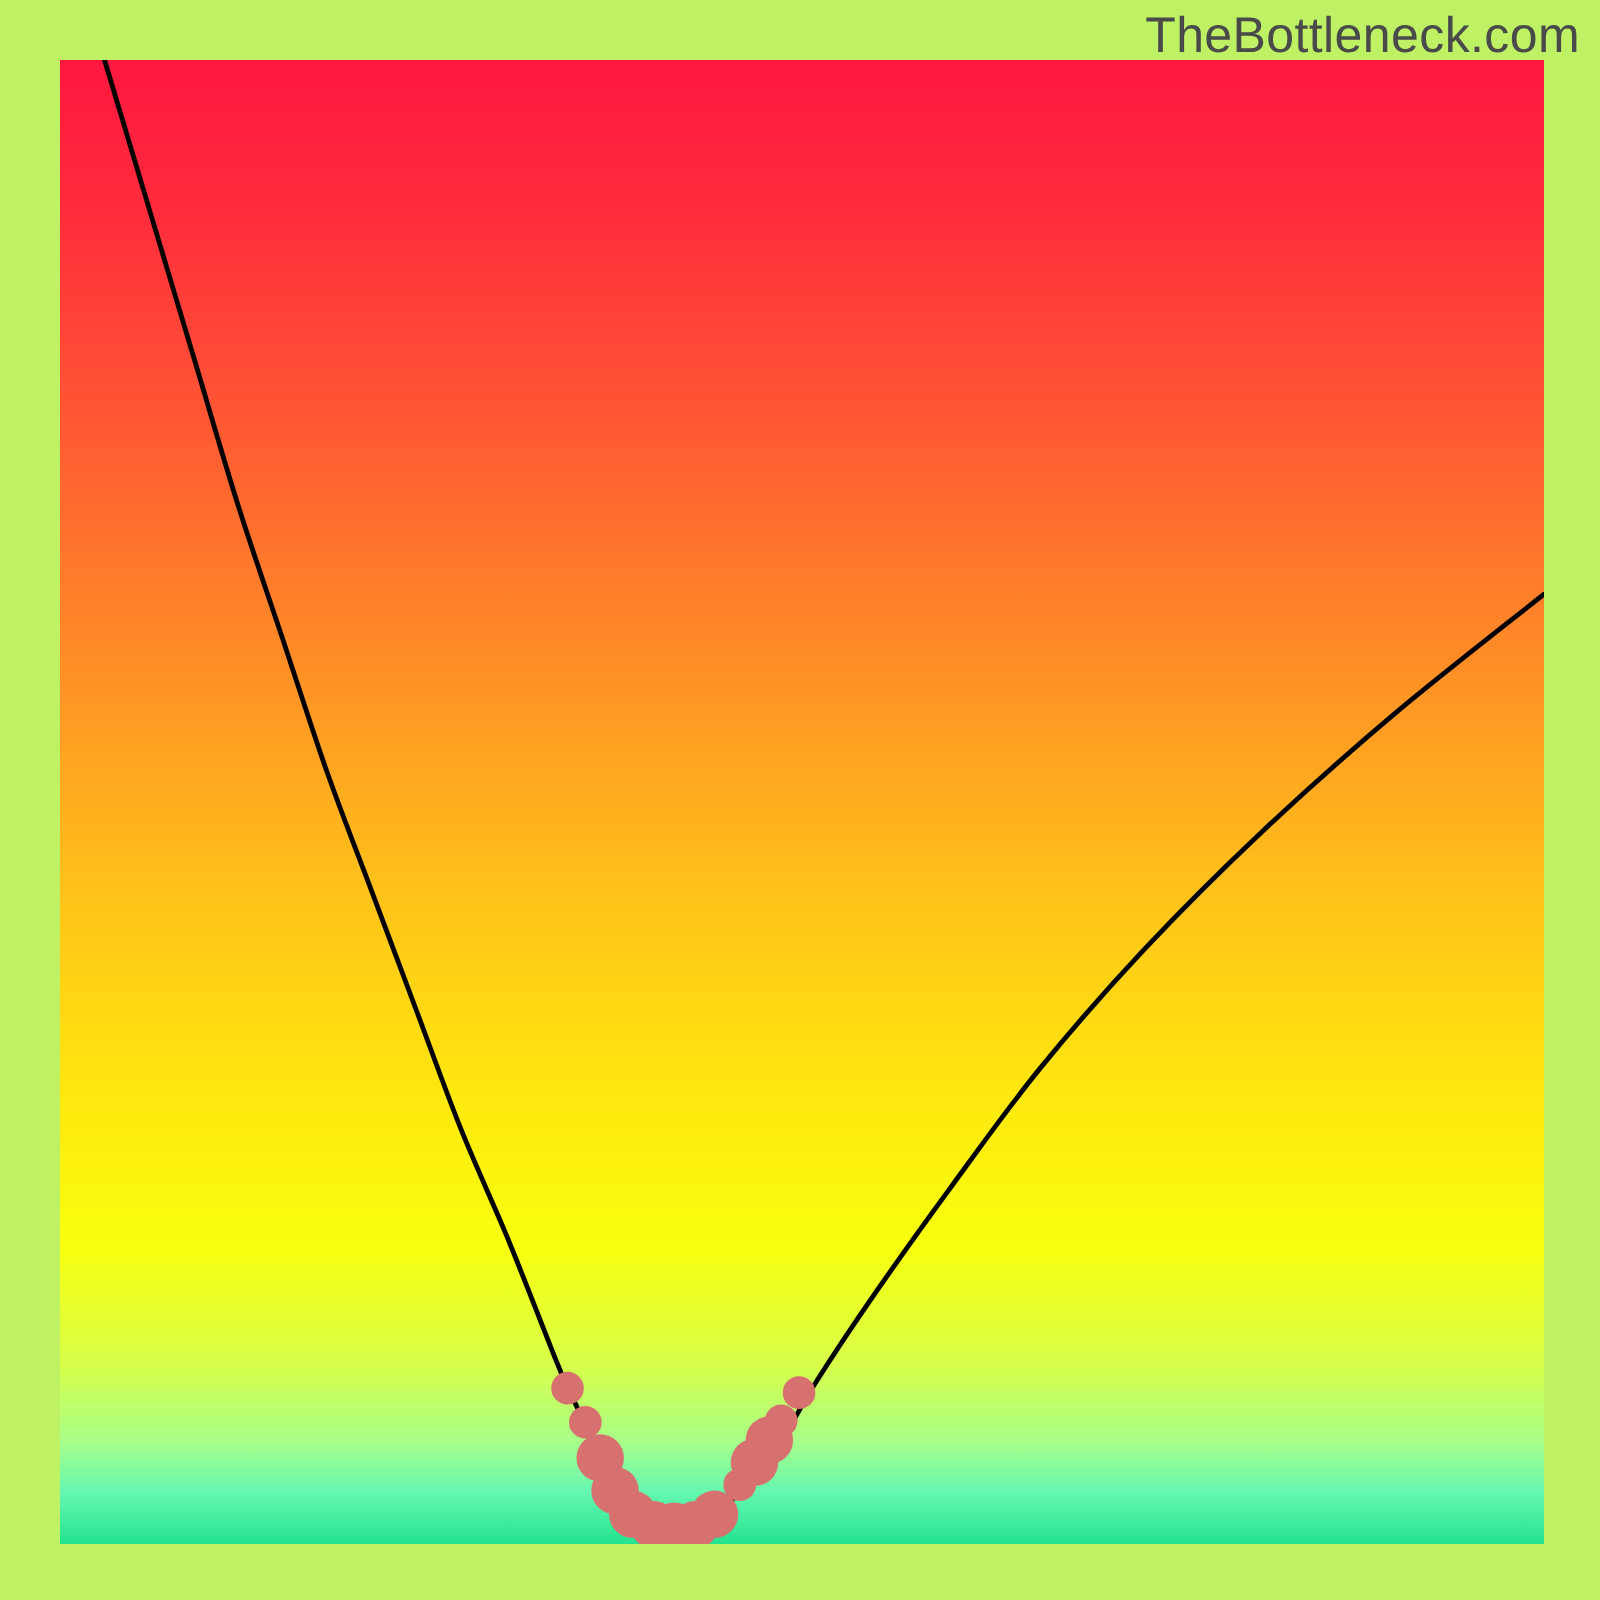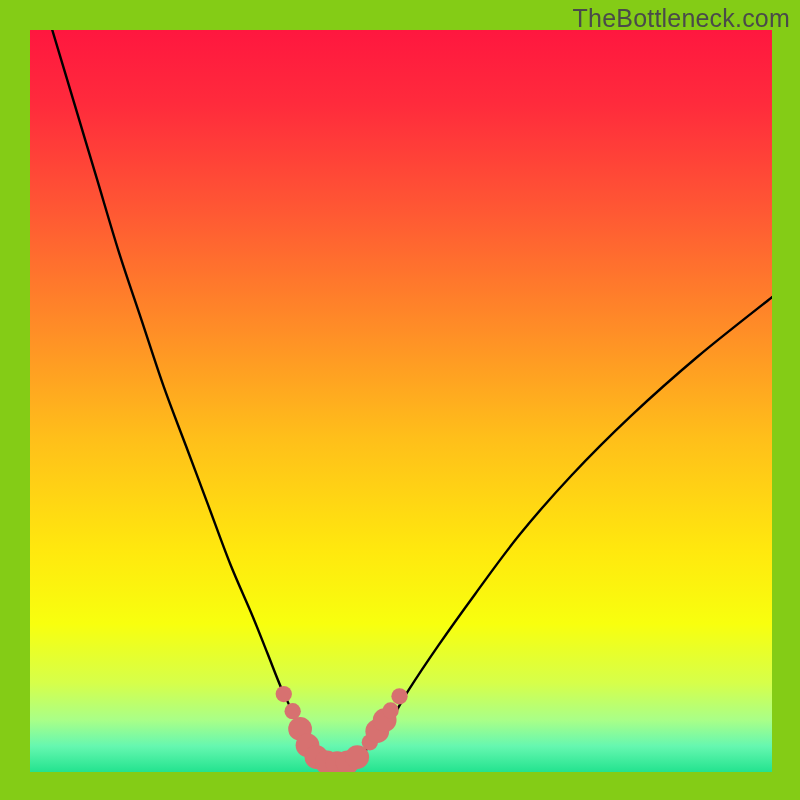--- a/index.html
+++ b/index.html
@@ -8,21 +8,21 @@
     width: 800px;
     height: 800px;
     overflow: hidden;
     background: #000;
     font-family: Arial, Helvetica, sans-serif;
   }
   .frame {
     position: relative;
     width: 800px;
     height: 800px;
-    background: #84cc16;
+    background: #bef264;
   }
   .watermark {
     position: absolute;
     top: 4px;
     right: 10px;
     color: #4a4a4a;
     font-size: 25px;
     font-weight: 400;
     letter-spacing: 0.2px;
     z-index: 10;

